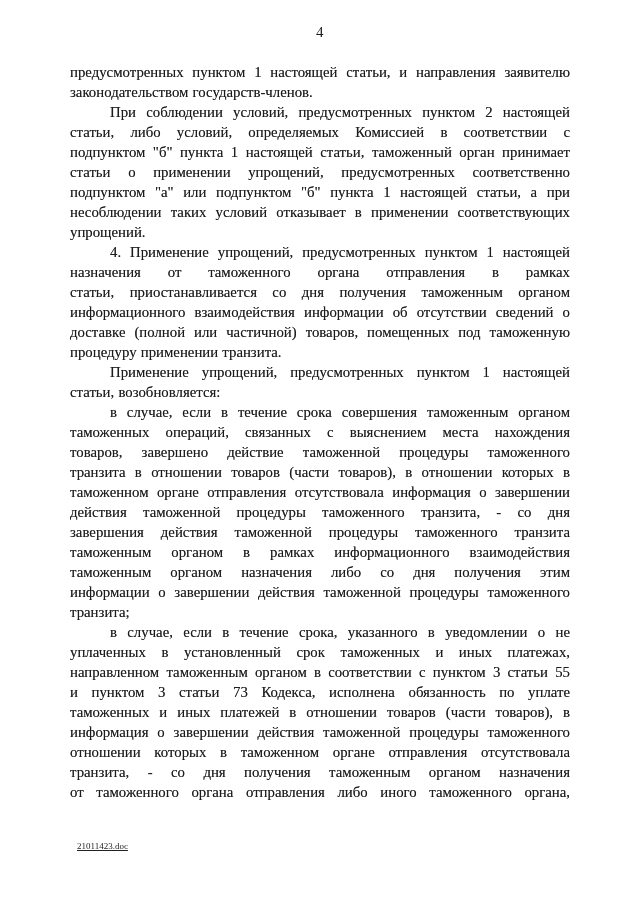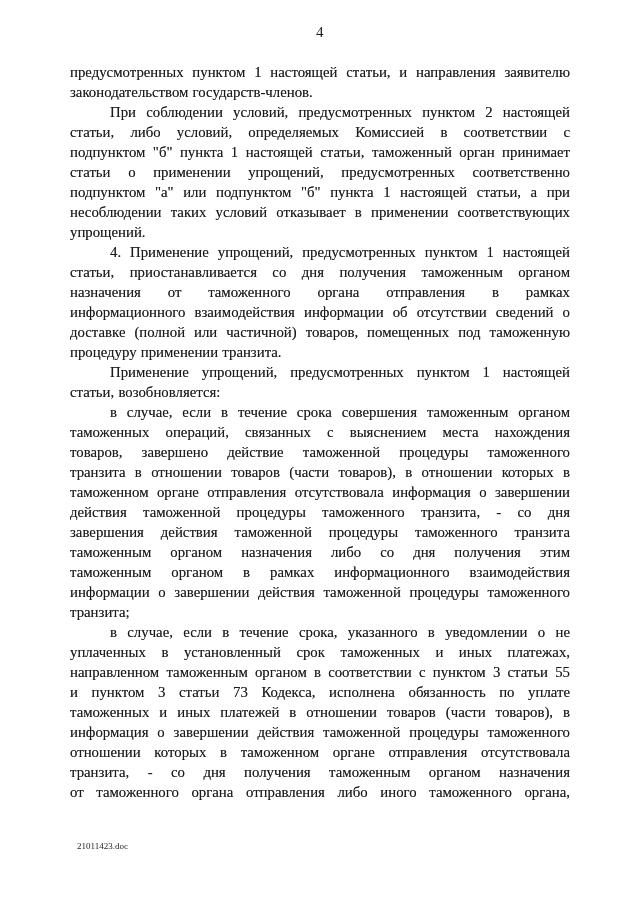--- a/index.html
+++ b/index.html
@@ -54,20 +54,21 @@
   }
   .line.first {
     text-indent: 40px;
   }
   .footer {
     position: absolute;
     top: 841px;
     left: 77px;
     font-size: 9px;
     color: #222222;
+    text-decoration: underline;
   }
 </style>
 </head>
 <body>
 
 <div class="page">
   <div class="page-number">4</div>
 
   <div class="content">
       <div class="paragraph">
@@ -78,40 +79,40 @@
         <div class="line first">При соблюдении условий, предусмотренных пунктом 2 настоящей</div>
         <div class="line">статьи, либо условий, определяемых Комиссией в соответствии с</div>
         <div class="line">подпунктом "б" пункта 1 настоящей статьи, таможенный орган принимает</div>
         <div class="line">статьи о применении упрощений, предусмотренных соответственно</div>
         <div class="line">подпунктом "а" или подпунктом "б" пункта 1 настоящей статьи, а при</div>
         <div class="line">несоблюдении таких условий отказывает в применении соответствующих</div>
         <div class="line last">упрощений.</div>
       </div>
       <div class="paragraph">
         <div class="line first">4. Применение упрощений, предусмотренных пунктом 1 настоящей</div>
+        <div class="line">назначения от таможенного органа отправления в рамках</div>
         <div class="line">статьи, приостанавливается со дня получения таможенным органом</div>
-        <div class="line">назначения от таможенного органа отправления в рамках</div>
         <div class="line">информационного взаимодействия информации об отсутствии сведений о</div>
         <div class="line">доставке (полной или частичной) товаров, помещенных под таможенную</div>
         <div class="line last">процедуру применении транзита.</div>
       </div>
       <div class="paragraph">
         <div class="line first">Применение упрощений, предусмотренных пунктом 1 настоящей</div>
         <div class="line last">статьи, возобновляется:</div>
       </div>
       <div class="paragraph">
         <div class="line first">в случае, если в течение срока совершения таможенным органом</div>
         <div class="line">таможенных операций, связанных с выяснением места нахождения</div>
         <div class="line">товаров, завершено действие таможенной процедуры таможенного</div>
         <div class="line">транзита в отношении товаров (части товаров), в отношении которых в</div>
         <div class="line">таможенном органе отправления отсутствовала информация о завершении</div>
         <div class="line">действия таможенной процедуры таможенного транзита, - со дня</div>
         <div class="line">завершения действия таможенной процедуры таможенного транзита</div>
+        <div class="line">таможенным органом в рамках информационного взаимодействия</div>
         <div class="line">таможенным органом назначения либо со дня получения этим</div>
-        <div class="line">таможенным органом в рамках информационного взаимодействия</div>
         <div class="line">информации о завершении действия таможенной процедуры таможенного</div>
         <div class="line last">транзита;</div>
       </div>
       <div class="paragraph">
         <div class="line first">в случае, если в течение срока, указанного в уведомлении о не</div>
         <div class="line">уплаченных в установленный срок таможенных и иных платежах,</div>
         <div class="line">направленном таможенным органом в соответствии с пунктом 3 статьи 55</div>
         <div class="line">и пунктом 3 статьи 73 Кодекса, исполнена обязанность по уплате</div>
         <div class="line">таможенных и иных платежей в отношении товаров (части товаров), в</div>
         <div class="line">информация о завершении действия таможенной процедуры таможенного</div>

